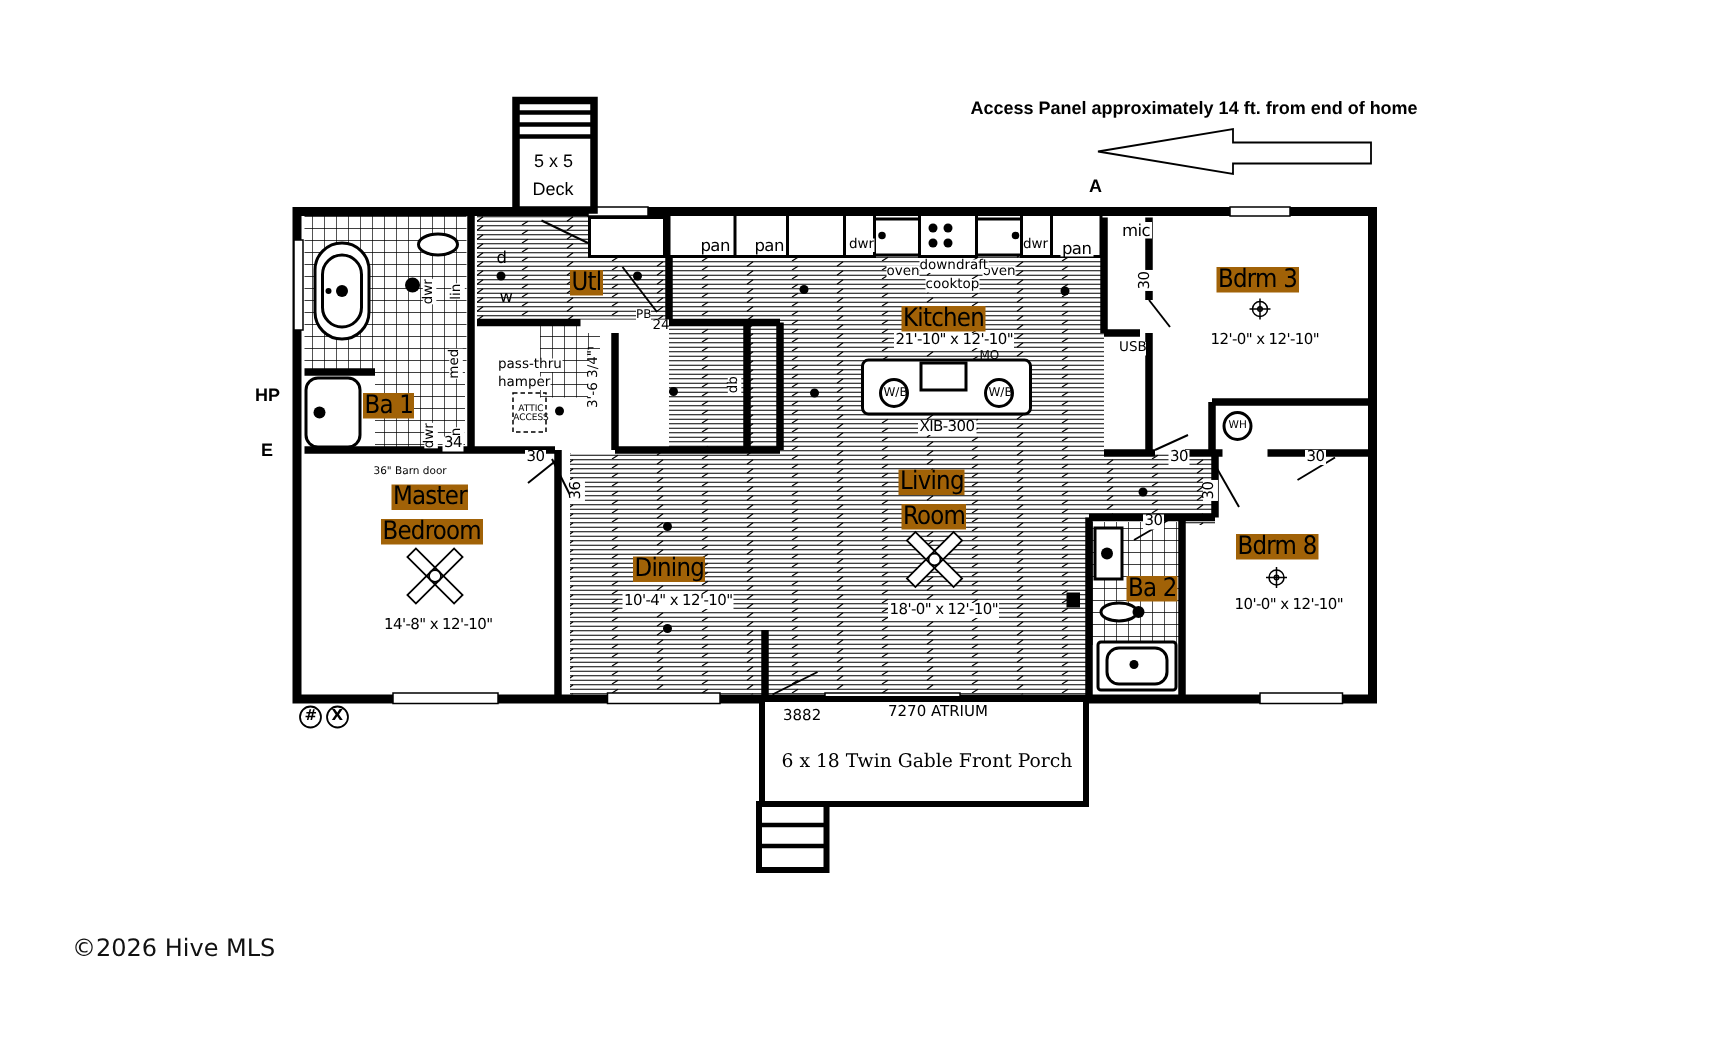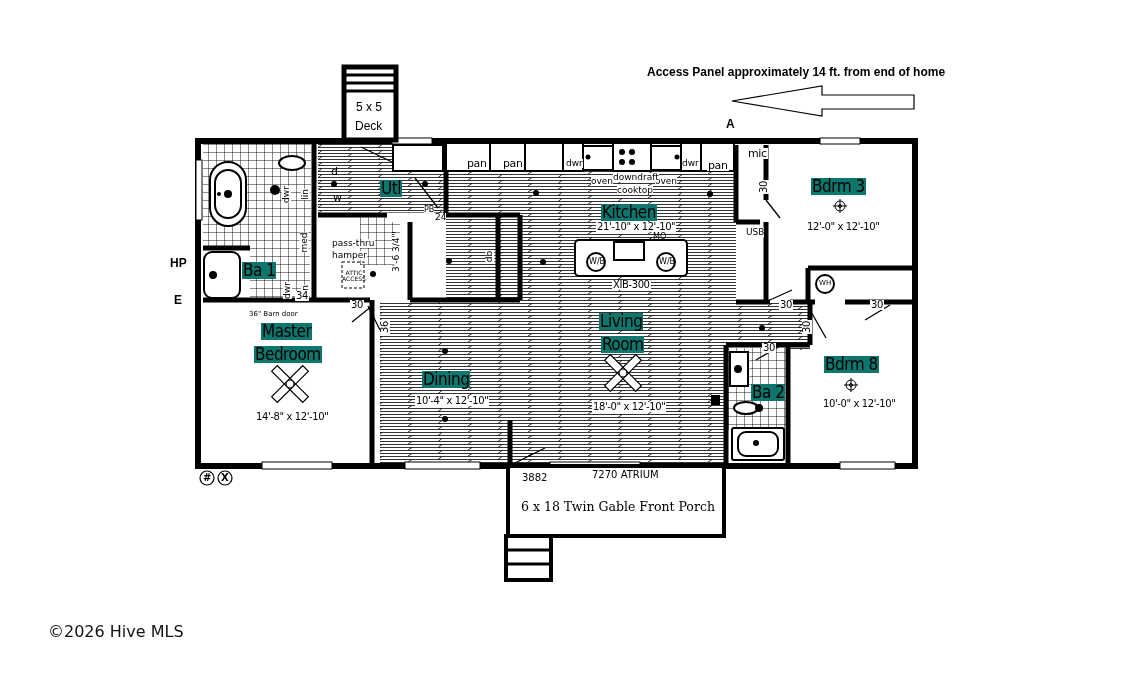--- a/index.html
+++ b/index.html
@@ -1,19 +1,19 @@
 <!DOCTYPE html>
 <html><head>
 <meta charset="utf-8">
 <style>
   html,body{margin:0;padding:0;background:#fff;}
   body{width:1143px;height:691px;position:relative;overflow:hidden;font-family:"DejaVu Sans",sans-serif;color:#000;}
   svg.plan{position:absolute;left:0;top:0;}
   .lbl{position:absolute;white-space:nowrap;line-height:1;}
-  .room{font-family:"DejaVu Sans Condensed","DejaVu Sans",sans-serif;font-size:17px;letter-spacing:-0.5px;background:#0f766e;padding:0 1px;}
+  .room{font-family:"DejaVu Sans Condensed","DejaVu Sans",sans-serif;font-size:17px;letter-spacing:-0.5px;background:#a16207;padding:0 1px;}
   .dim{font-family:"DejaVu Sans",sans-serif;font-size:10px;letter-spacing:-0.4px;background:#fff;padding:0 1px;}
   .tiny{font-size:9px;background:#fff;}
   .note{font-family:"Liberation Sans",sans-serif;font-weight:bold;font-size:12px;}
   .porch{font-family:"DejaVu Serif",serif;font-size:12.5px;}
   .copy{font-family:"DejaVu Sans",sans-serif;font-size:16px;color:#111;}
 </style>
 </head>
 <body>
 
 <svg class="plan" width="1143" height="691" viewBox="0 0 1143 691">

